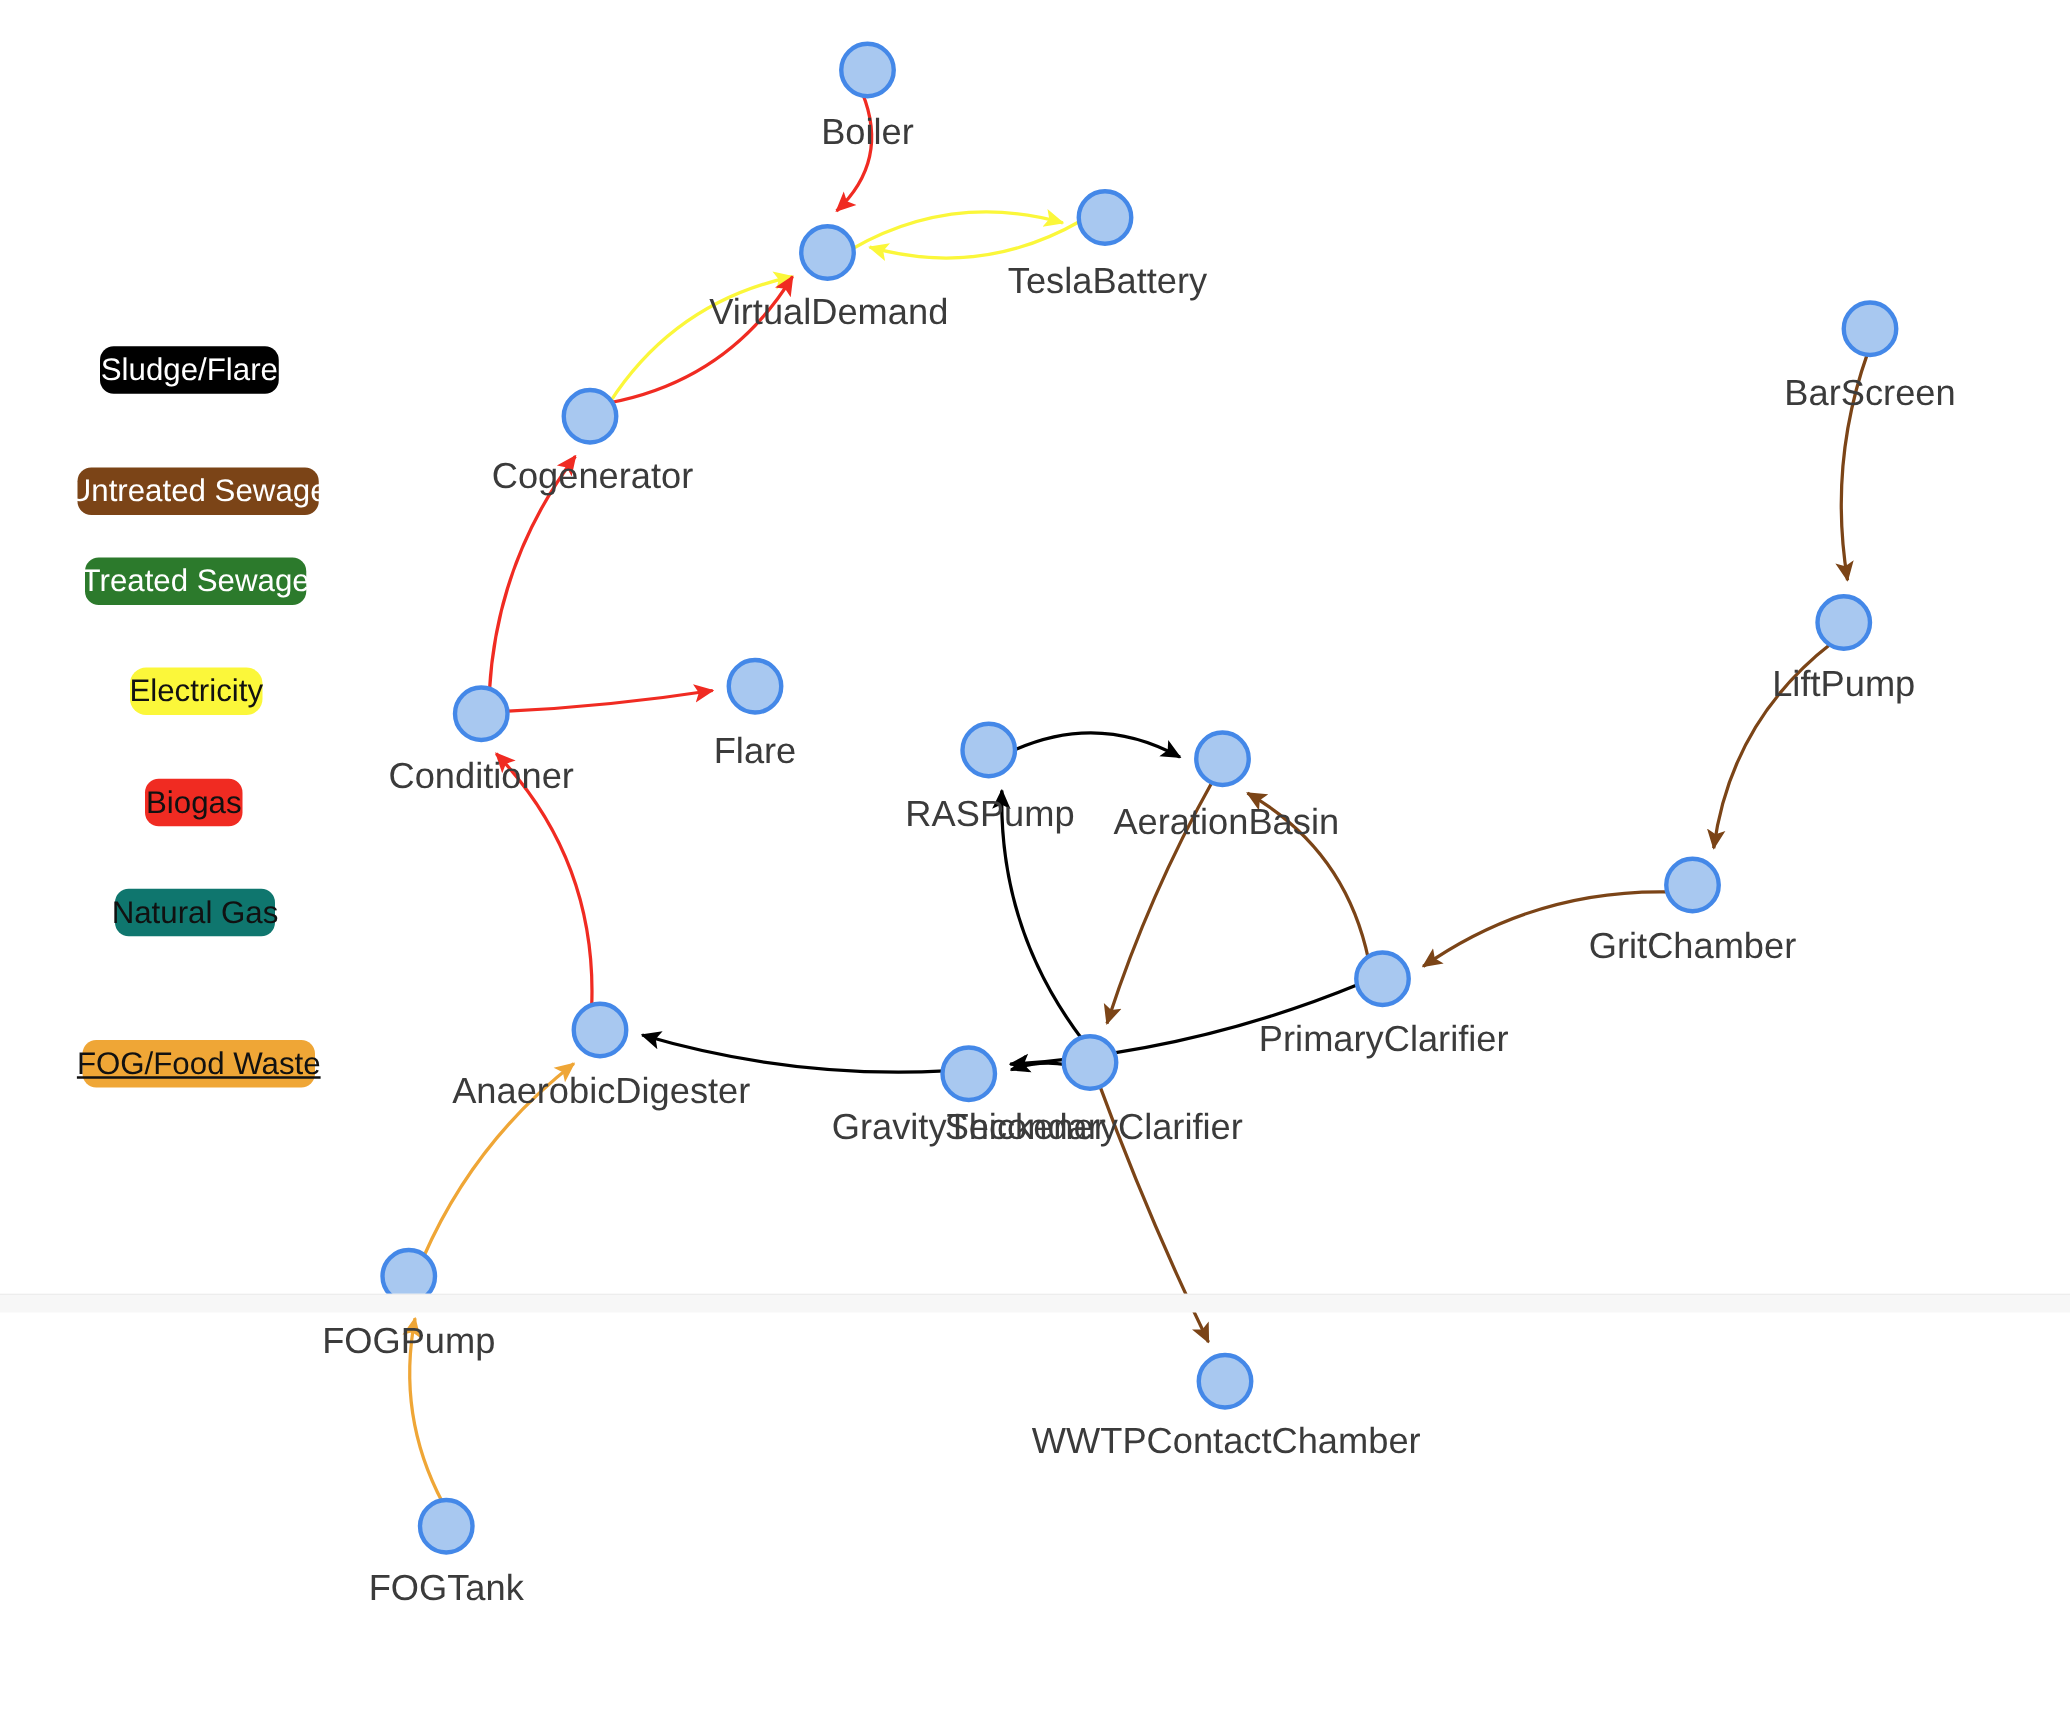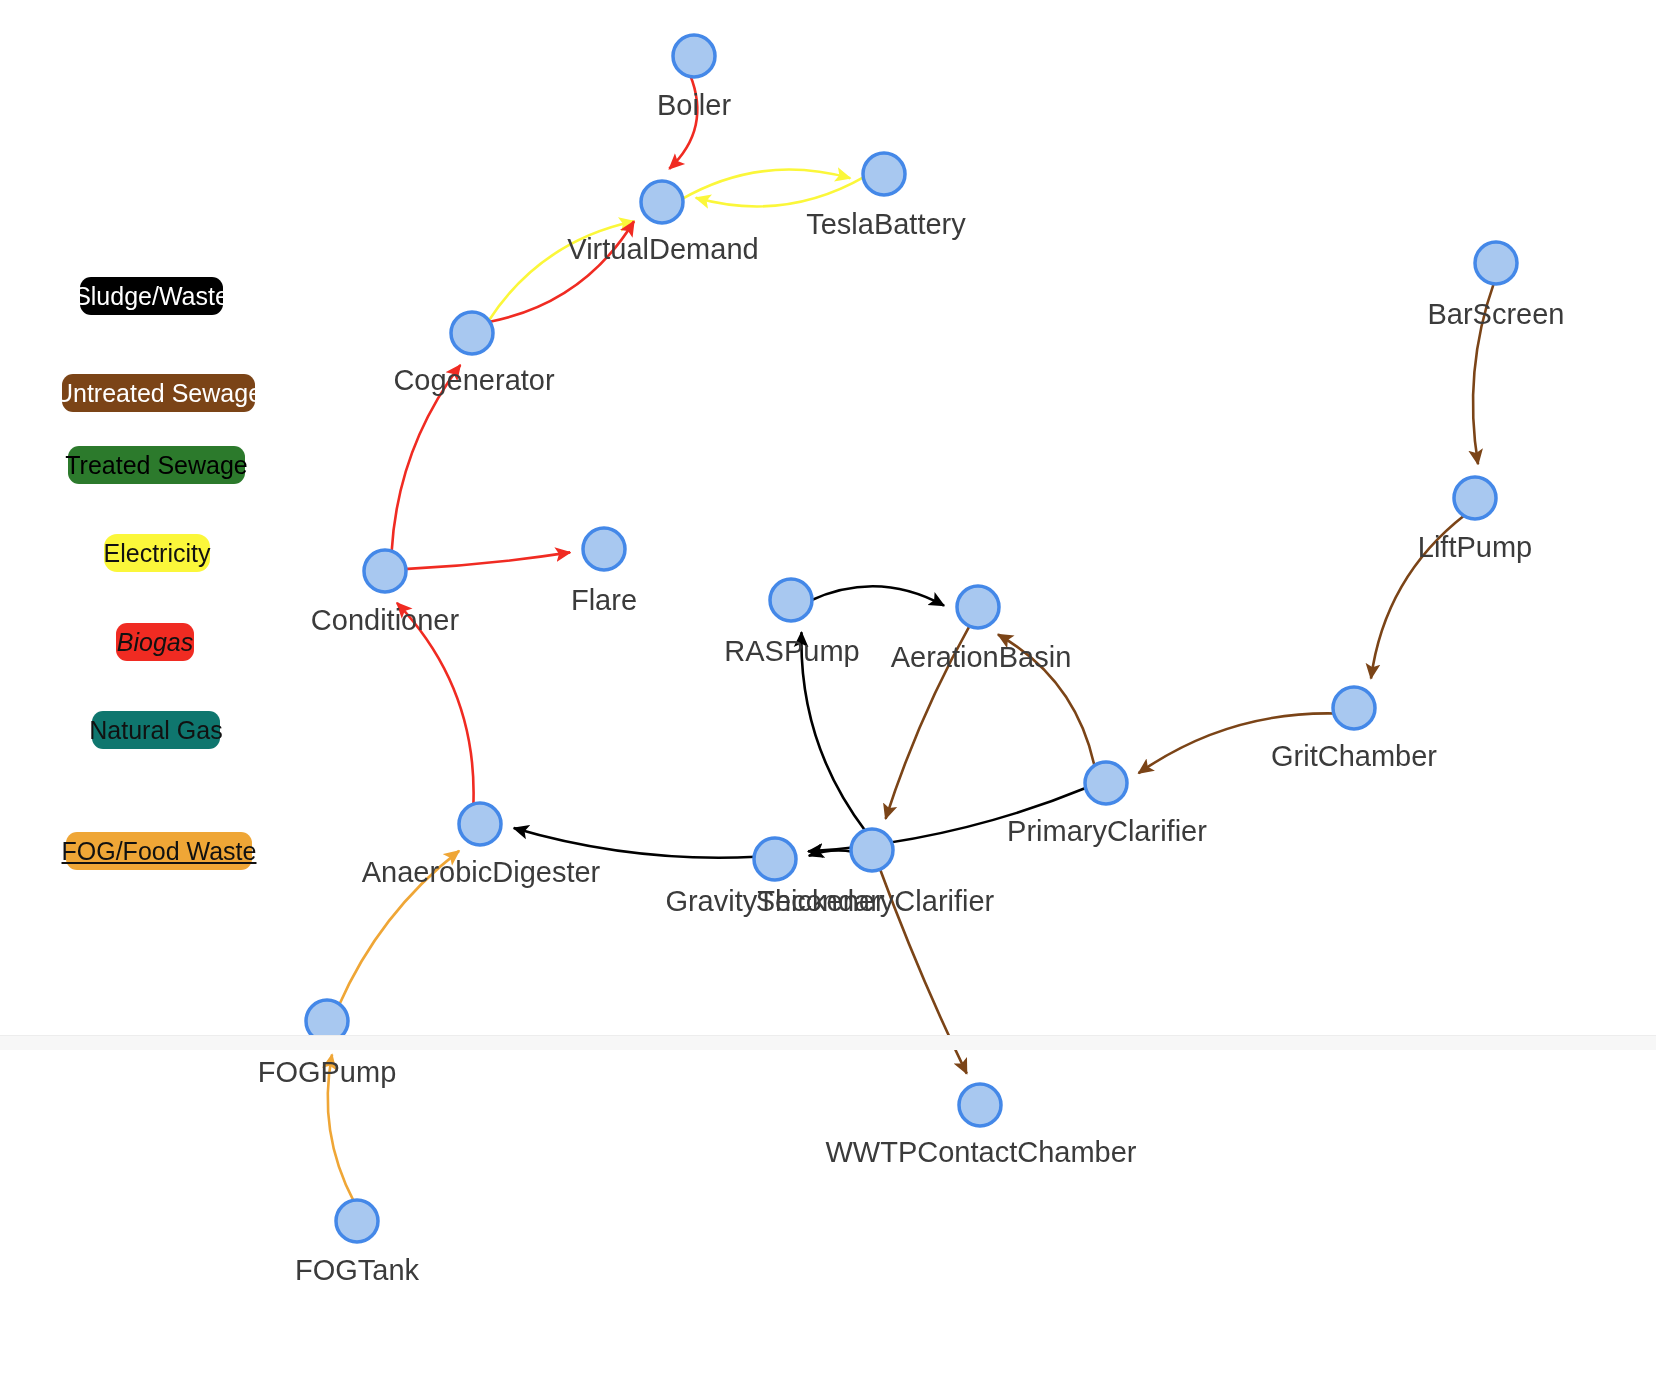--- a/index.html
+++ b/index.html
@@ -153,32 +153,32 @@
         <text class="node-label" x="875" y="911">SecondaryClarifier</text>
         <text class="node-label" x="775" y="911">GravityThickener</text>
         <text class="node-label" x="327" y="1082">FOGPump</text>
         <text class="node-label" x="981" y="1162">WWTPContactChamber</text>
         <text class="node-label" x="357" y="1280">FOGTank</text>
       </g>
   </svg>
 
   <div class="legend-box" id="legend-box">
       <div class="legend-item" style="left: 80px; top: 277px; width: 143px; background: rgb(0, 0, 0); color: rgb(255, 255, 255);">
-        <span>Sludge/Waste</span>
+        <span>Sludge/Flare</span>
       </div>
       <div class="legend-item" style="left: 62px; top: 374px; width: 193px; background: rgb(123, 68, 23); color: rgb(255, 255, 255);">
         <span>Untreated Sewage</span>
       </div>
-      <div class="legend-item" style="left: 68px; top: 446px; width: 177px; background: rgb(44, 122, 44); color: #000000;">
+      <div class="legend-item" style="left: 68px; top: 446px; width: 177px; background: rgb(44, 122, 44); color: #ffffff;">
         <span>Treated Sewage</span>
       </div>
       <div class="legend-item" style="left: 104px; top: 534px; width: 106px; background: rgb(251, 247, 58); color: rgb(17, 17, 17); border-radius: 13px;">
         <span>Electricity</span>
       </div>
-      <div class="legend-item" style="left: 116px; top: 623px; width: 78px; background: rgb(240, 43, 34); color: rgb(17, 17, 17); font-style: italic;">
+      <div class="legend-item" style="left: 116px; top: 623px; width: 78px; background: rgb(240, 43, 34); color: rgb(17, 17, 17);">
         <span>Biogas</span>
       </div>
       <div class="legend-item" style="left: 92px; top: 711px; width: 128px; background: #0f766e; color: rgb(17, 17, 17);">
         <span>Natural Gas</span>
       </div>
       <div class="legend-item" style="left: 66px; top: 832px; width: 186px; background: rgb(239, 166, 54); color: rgb(17, 17, 17); text-decoration: underline;">
         <span>FOG/Food Waste</span>
       </div>
     </div>
 

